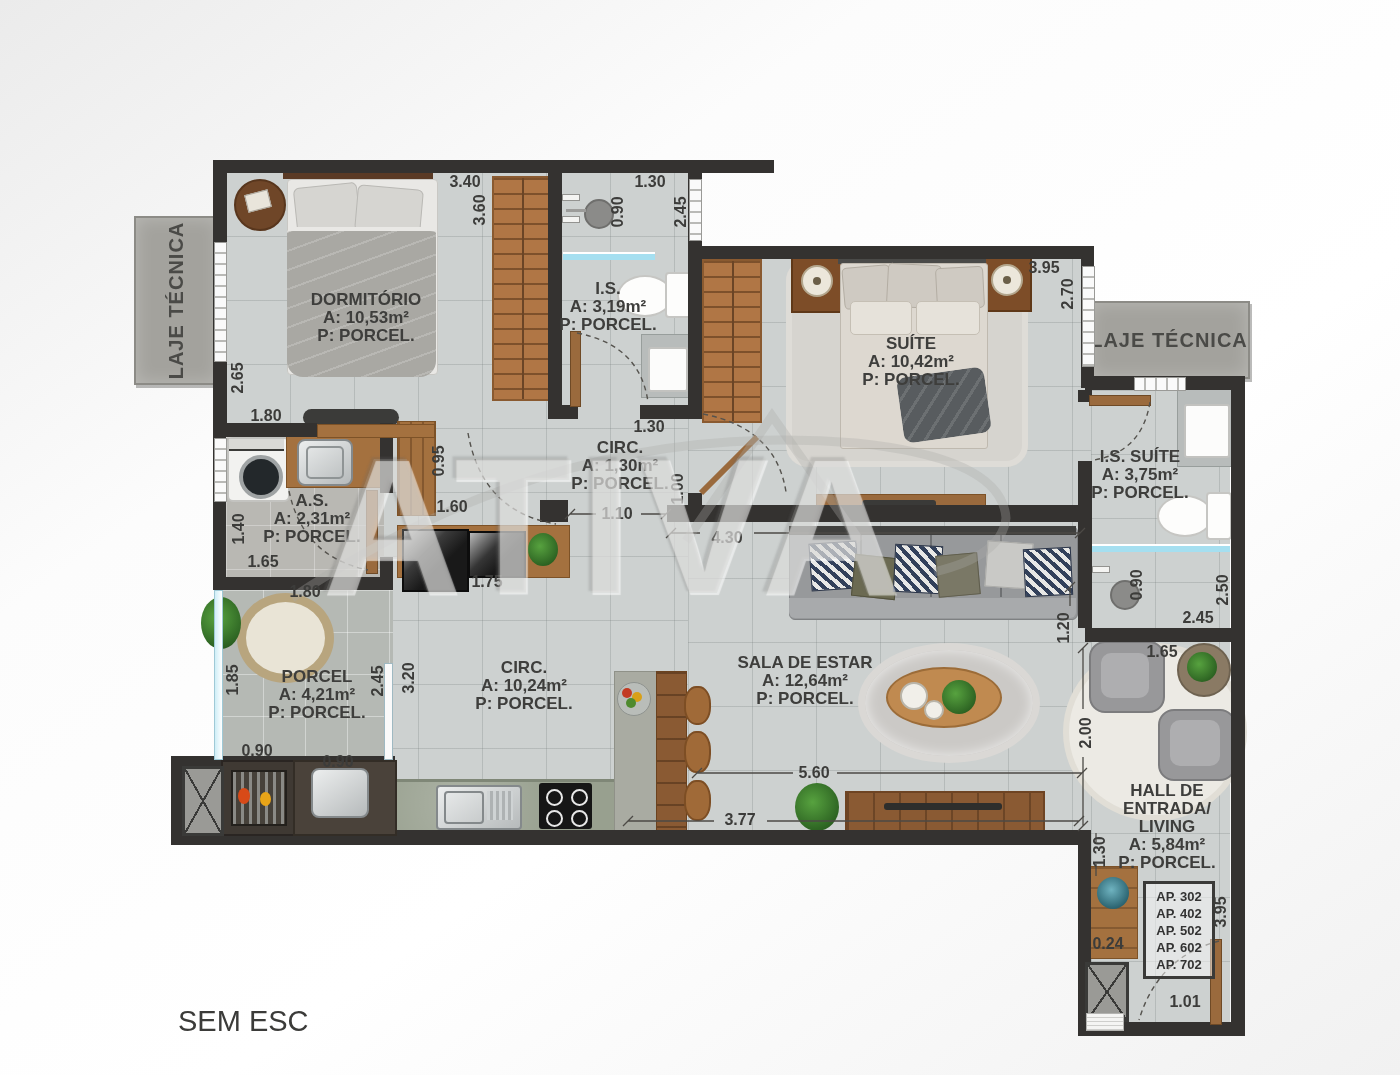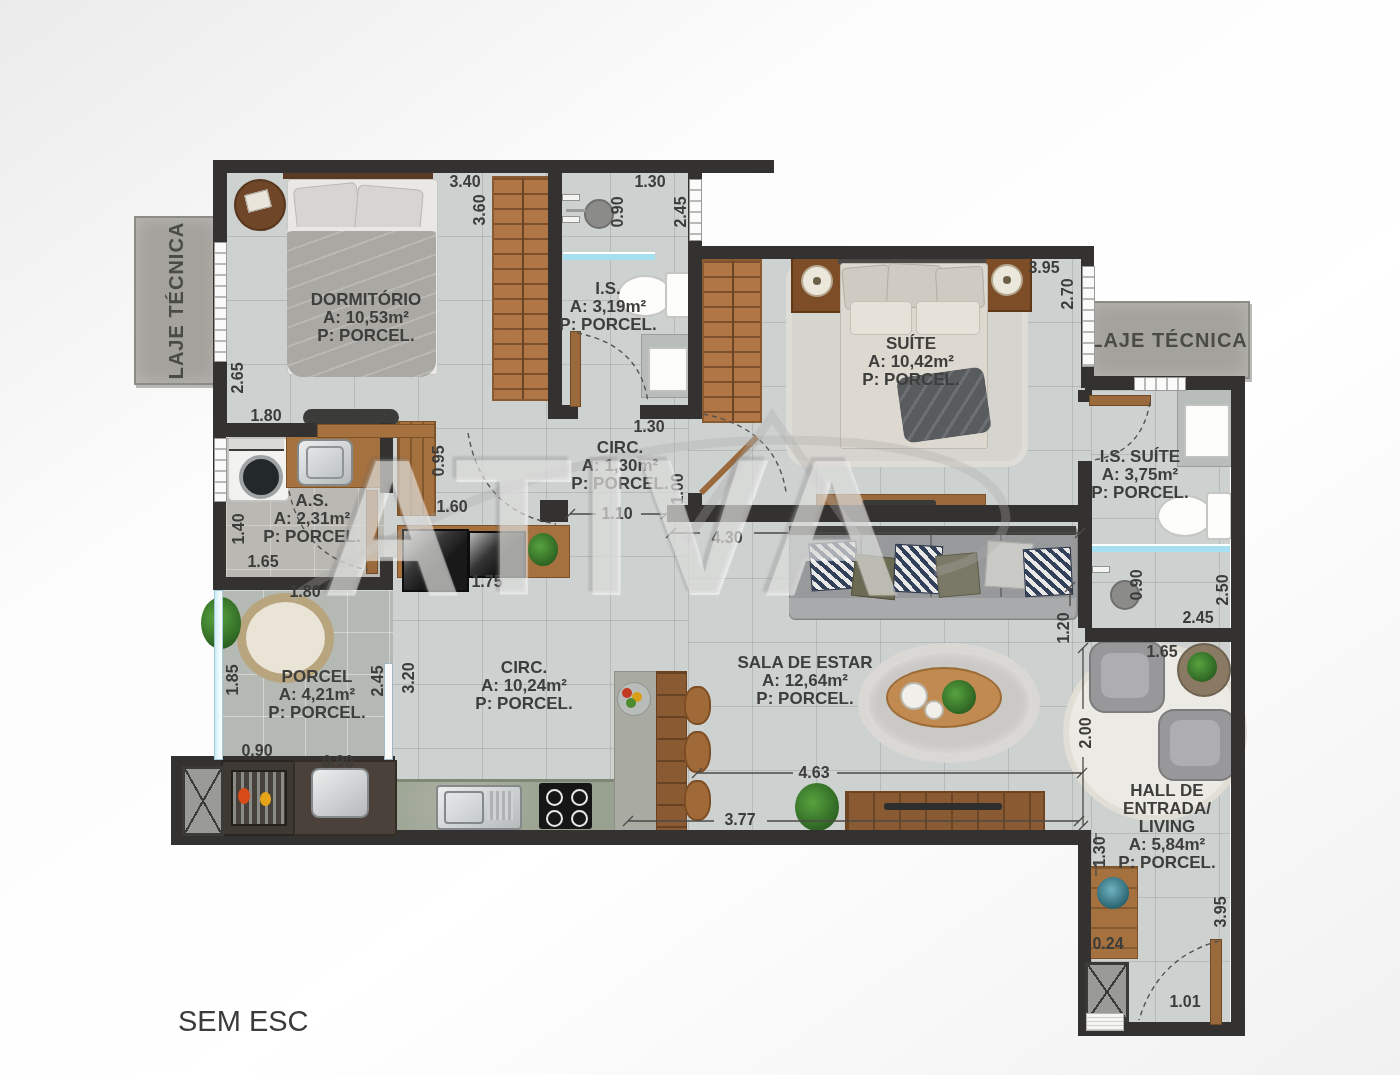--- a/index.html
+++ b/index.html
@@ -202,20 +202,27 @@
   <div class="fx" style="left:1101px;top:653px;width:48px;height:45px;background:#aeaeb0;border-radius:10px;"></div>
   <div class="fx" style="left:1158px;top:709px;width:74px;height:68px;background:#98989a;border:2px solid #7c7c7e;border-radius:16px;"></div>
   <div class="fx" style="left:1170px;top:720px;width:50px;height:46px;background:#aeaeb0;border-radius:10px;"></div>
   <div class="fx" style="left:1177px;top:643px;width:50px;height:50px;border-radius:50%;background:#8a7a64;border:2px solid #6e6250;"></div>
   <div class="fx plantblob" style="left:1187px;top:652px;width:30px;height:30px;"></div>
   <div class="fx wood" style="left:1090px;top:866px;width:46px;height:91px;background-image:repeating-linear-gradient(180deg,rgba(40,22,8,.25) 0 2px,transparent 2px 20px);"></div>
   <div class="fx" style="left:1097px;top:877px;width:32px;height:32px;border-radius:50%;background:radial-gradient(circle at 45% 40%,#6fb3c0,#2c6572 70%,#1d4a55);"></div>
   <div class="shaft" style="left:1085px;top:962px;width:38px;height:54px;"></div>
   <div class="fx" style="left:1086px;top:1013px;width:36px;height:16px;background:#f5f5f3;border:1px solid #b3b3b0;background-image:repeating-linear-gradient(180deg,transparent 0 3px,#cfcfcc 3px 4px);z-index:4;"></div>
 
+  <div id="ap-box">
+      <div>AP. 302</div>
+      <div>AP. 402</div>
+      <div>AP. 502</div>
+      <div>AP. 602</div>
+      <div>AP. 702</div>
+    </div>
 
   <div class="wall" style="left:218px;top:160px;width:556px;height:13px;"></div>
   <div class="wall" style="left:688px;top:172px;width:14px;height:241px;"></div>
   <div class="wall" style="left:688px;top:246px;width:406px;height:13px;"></div>
   <div class="wall" style="left:1081px;top:259px;width:13px;height:129px;"></div>
   <div class="wall" style="left:1085px;top:376px;width:160px;height:14px;"></div>
   <div class="wall" style="left:1231px;top:388px;width:14px;height:253px;"></div>
   <div class="wall" style="left:1085px;top:628px;width:160px;height:14px;"></div>
   <div class="wall" style="left:1231px;top:641px;width:14px;height:394px;"></div>
   <div class="wall" style="left:1085px;top:1022px;width:160px;height:14px;"></div>
@@ -353,21 +360,21 @@
       <div class="dim vert" style="left: 378px; top: 681px;">2.45</div>
       <div class="dim vert" style="left: 409px; top: 678px;">3.20</div>
       <div class="dim" style="left: 257px; top: 751px;">0.90</div>
       <div class="dim" style="left: 338px; top: 762px;">0.90</div>
       <div class="dim vert" style="left: 1064px; top: 628px;">1.20</div>
       <div class="dim vert" style="left: 1137px; top: 585px;">0.90</div>
       <div class="dim vert" style="left: 1223px; top: 590px;">2.50</div>
       <div class="dim" style="left: 1198px; top: 618px;">2.45</div>
       <div class="dim" style="left: 1162px; top: 652px;">1.65</div>
       <div class="dim vert" style="left: 1086px; top: 733px;">2.00</div>
-      <div class="dim" style="left: 814px; top: 773px;">4.63</div>
+      <div class="dim" style="left: 814px; top: 773px;">5.60</div>
       <div class="dim" style="left: 740px; top: 820px;">3.77</div>
       <div class="dim vert" style="left: 1100px; top: 852px;">1.30</div>
       <div class="dim" style="left: 1108px; top: 944px;">0.24</div>
       <div class="dim vert" style="left: 1221px; top: 912px;">3.95</div>
       <div class="dim" style="left: 1185px; top: 1002px;">1.01</div>
     </div>
 
   <div id="watermark-name">ATIVA</div>
 
   <div id="title-block">

